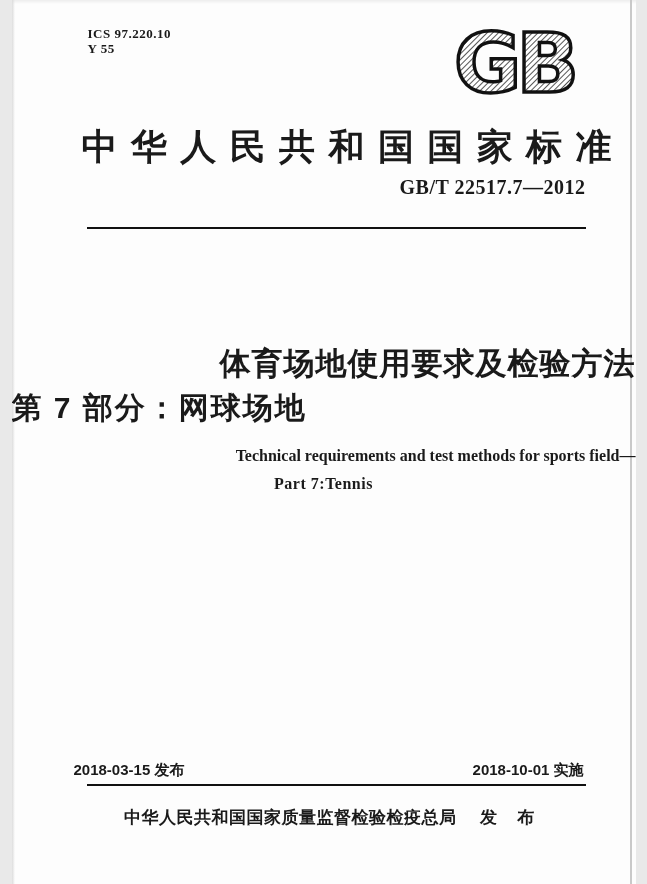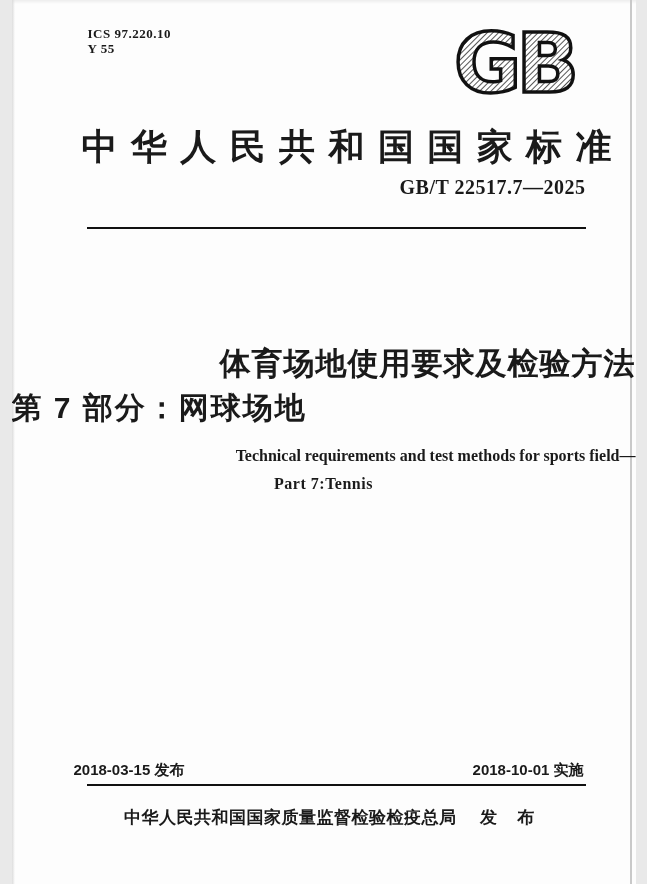--- a/index.html
+++ b/index.html
@@ -121,21 +121,21 @@
           <rect width="4" height="4" fill="#ffffff"></rect>
           <line x1="0" y1="0" x2="0" y2="4" stroke="#2a2a2a" stroke-width="1.6"></line>
         </pattern>
       </defs>
       <text x="94" y="72" text-anchor="middle" font-family="'DejaVu Sans', sans-serif" font-size="82" font-weight="900" letter-spacing="-5" fill="url(#hatch)" stroke="#111" stroke-width="3.5">GB</text>
     </svg>
   </div>
 
   <div class="heading">中华人民共和国国家标准</div>
 
-  <div class="std-number">GB/T 22517.7—2025</div>
+  <div class="std-number">GB/T 22517.7—2012</div>
 
   <div class="rule rule-top"></div>
 
   <div class="title-cn-1">体育场地使用要求及检验方法</div>
   <div class="title-cn-2">第 7 部分：网球场地</div>
 
   <div class="title-en-1">Technical requirements and test methods for sports field—</div>
   <div class="title-en-2">Part 7:Tennis</div>
 
   <div class="date-row">

